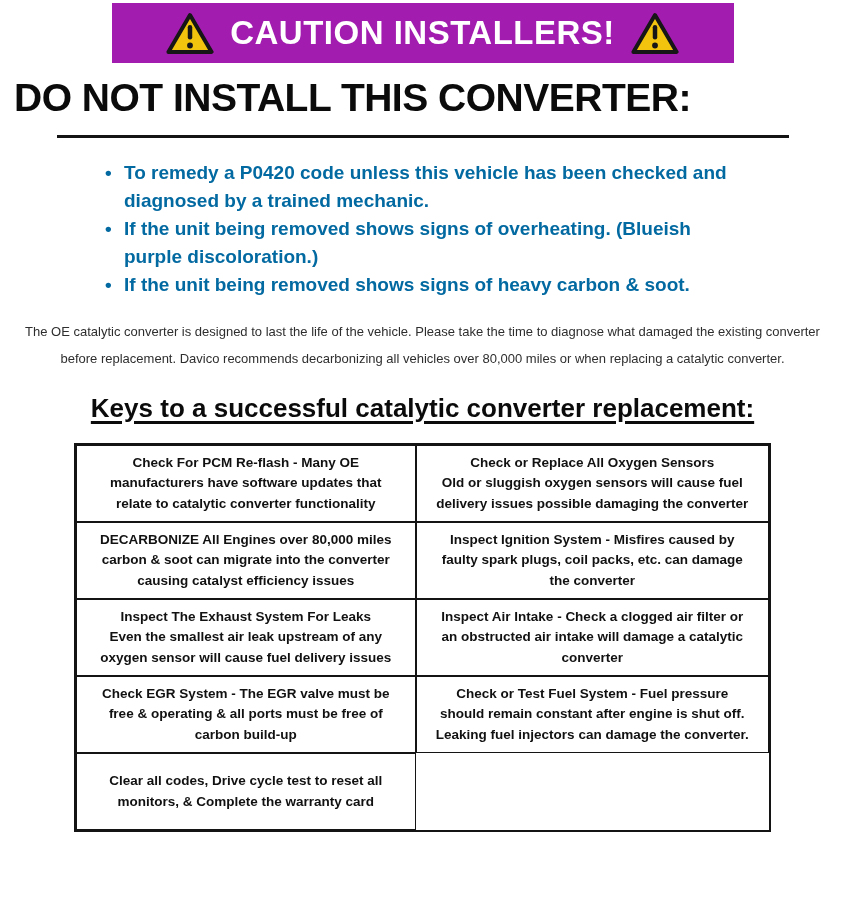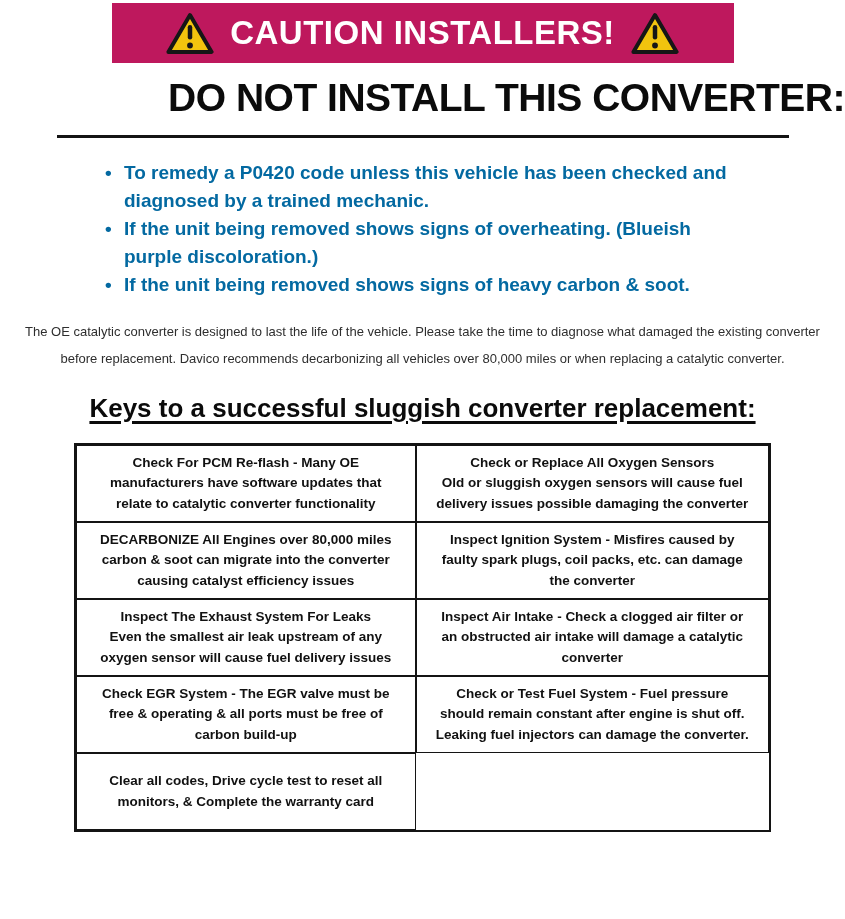--- a/index.html
+++ b/index.html
@@ -8,41 +8,42 @@
     width: 845px;
     height: 919px;
     overflow: hidden;
     font-family: "Liberation Sans", sans-serif;
     color: #0d0d0d;
   }
   .banner {
     margin: 3px auto 0;
     width: 622px;
     height: 60px;
-    background: #be185d;
+    background: #a21caf;
     display: flex;
     align-items: center;
     justify-content: center;
     gap: 16px;
   }
   .banner-title {
     color: #ffffff;
     font-size: 33px;
     font-weight: 800;
     letter-spacing: 0.5px;
     white-space: nowrap;
   }
   .warn-svg { width: 48px; height: 43px; display: block; }
   .headline {
     margin-top: 13px;
-    text-align: right;
+    text-align: left;
     font-size: 39px;
     font-weight: 800;
     letter-spacing: -0.5px;
     color: #0b0b0b;
+    padding-left: 14px;
   }
   .divider {
     width: 732px;
     height: 3px;
     background: #141414;
     margin: 15px auto 0;
     border: none;
   }
   .warnings {
     margin: 21px 92px 0 105px;
@@ -131,21 +132,21 @@
 <hr class="divider">
 
 <ul class="warnings">
   <li>To remedy a P0420 code unless this vehicle has been checked and diagnosed by a trained mechanic.</li>
   <li>If the unit being removed shows signs of overheating. (Blueish purple discoloration.)</li>
   <li>If the unit being removed shows signs of heavy carbon &amp; soot.</li>
 </ul>
 
 <p class="intro">The OE catalytic converter is designed to last the life of the vehicle. Please take the time to diagnose what damaged the existing converter before replacement. Davico recommends decarbonizing all vehicles over 80,000 miles or when replacing a catalytic converter.</p>
 
-<div class="keys-heading">Keys to a successful sluggish converter replacement:</div>
+<div class="keys-heading">Keys to a successful catalytic converter replacement:</div>
 
 <div class="keys-table">
 
   <div class="cell">Check For PCM Re-flash - Many OE manufacturers have software updates that relate to catalytic converter functionality</div>
   <div class="cell">Check or Replace All Oxygen Sensors
 Old or sluggish oxygen sensors will cause fuel delivery issues possible damaging the converter</div>
 
   <div class="cell">DECARBONIZE All Engines over 80,000 miles carbon &amp; soot can migrate into the converter causing catalyst efficiency issues</div>
   <div class="cell">Inspect Ignition System - Misfires caused by faulty spark plugs, coil packs, etc. can damage the converter</div>
 

